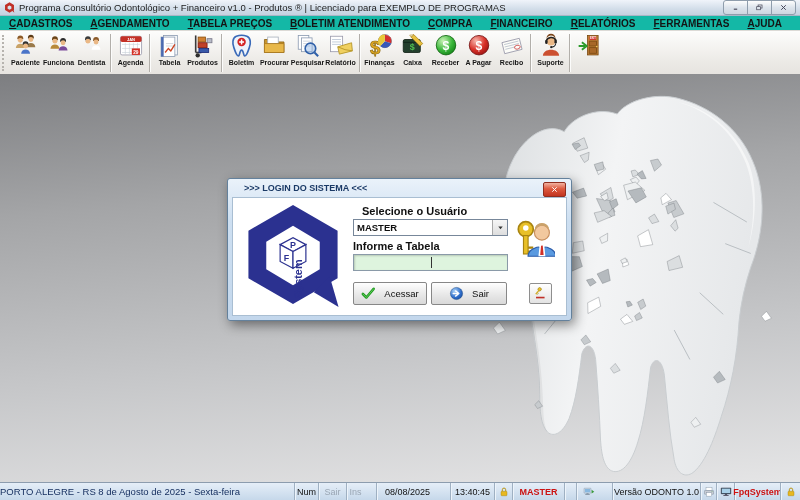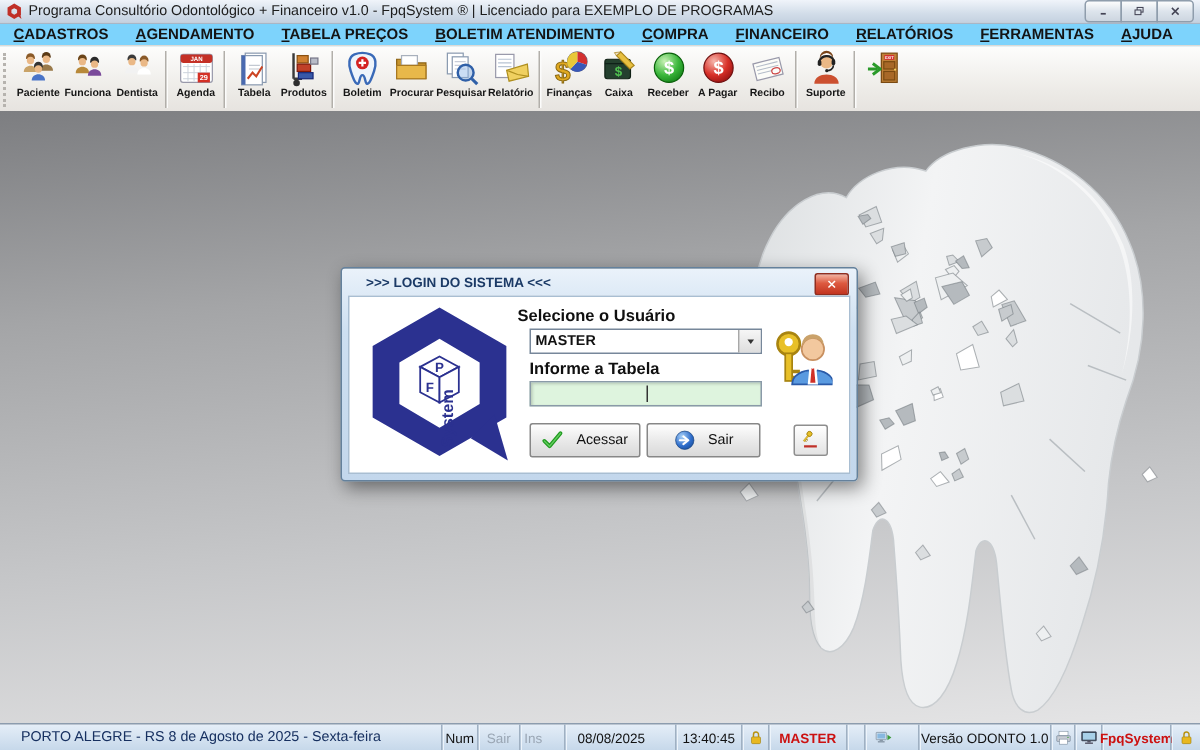--- a/index.html
+++ b/index.html
@@ -22,21 +22,21 @@
     width:23px;height:13px;display:flex;align-items:center;justify-content:center;
     background:linear-gradient(#fdfdfd,#dde4ec 50%,#cdd6e0);
     border:1px solid #8f9dac;margin-left:-1px;
   }
   .win-btn:first-child{border-radius:3px 0 0 3px;}
   .win-btn:last-child{border-radius:0 3px 3px 0;}
   .win-btn .ic{width:9px;height:9px;}
   
   .menubar{
     height:14px;display:flex;align-items:center;
-    background:#7dd3fc;border-bottom:1px solid #dcdad6;
+    background:#14b8a6;border-bottom:1px solid #dcdad6;
   }
   .menu-item{font-size:10px;font-weight:bold;color:#141414;padding:0 9px;white-space:nowrap;cursor:default;}
   .menu-item u{text-decoration:underline;}
   
   .toolbar{
     height:44px;display:flex;align-items:stretch;
     background:linear-gradient(#fdfdfc,#eceae6 70%,#e6e3df);
     border-bottom:1px solid #96969a;
   }
   .tb-gripper{width:4px;margin:4px 1px 4px 2px;border-left:2px dotted #b6b3ae;}
@@ -64,21 +64,21 @@
     background:linear-gradient(#f2b2a0,#dd5a40 45%,#c23420);
     border:1px solid #8f2e20;display:flex;align-items:center;justify-content:center;
   }
   .dlg-close .ic{width:7px;height:7px;}
   .dlg-client{
     position:absolute;left:4px;right:4px;top:18px;bottom:4px;
     background:#fff;border:1px solid #a9bed2;
   }
   .dlg-logo{position:absolute;left:9px;top:5px;width:103px;height:105px;}
   .lbl{position:absolute;font-size:11px;font-weight:bold;color:#101010;white-space:nowrap;}
-  .lbl-user{left:112px;top:7px;}
+  .lbl-user{left:129px;top:7px;}
   .lbl-pwd{left:120px;top:42px;}
   .dd{
     position:absolute;left:120px;top:21px;width:153px;height:15px;
     border:1px solid #77879a;background:#fff;display:flex;align-items:center;
   }
   .dd-text{flex:1;font-size:9.5px;font-weight:bold;color:#111;padding-left:3px;}
   .dd-btn{
     width:14px;align-self:stretch;display:flex;align-items:center;justify-content:center;
     background:linear-gradient(#f6f6f6,#dedede);border-left:1px solid #a8a8a8;
   }
@@ -104,21 +104,21 @@
     background:linear-gradient(#ffffff,#e3e3e3);border:1px solid #8e8e8e;
     display:flex;align-items:center;justify-content:center;
   }
   .minibtn .ic{width:13px;height:13px;}
   
   .statusbar{
     position:absolute;left:0;right:0;bottom:0;height:17px;
     background:linear-gradient(#e5eef8,#c6d8ea);
     border-top:1px solid #8c9cae;display:flex;align-items:center;font-size:9px;color:#1c2c52;
   }
-  .sb-left{flex:1;padding:0 14px;font-size:9.5px;white-space:nowrap;overflow:hidden;color:#173060;}
+  .sb-left{flex:1;padding:0 0;font-size:9.5px;white-space:nowrap;overflow:hidden;color:#173060;}
   .sb-seg{
     height:100%;box-sizing:border-box;display:flex;align-items:center;justify-content:center;
     border-left:1px solid #9fb0c2;box-shadow:inset 1px 0 0 #edf4fb;white-space:nowrap;
   }
   .sb-seg .ic{width:12px;height:12px;}
   .sb-on{color:#111;margin-left:12px;}
   .sb-off{color:#9aa6b4;}
   .sb-red{color:#cc1111;font-weight:bold;}
 </style>
 </head>
@@ -149,21 +149,21 @@
   </defs>
 </svg>
 
 <div class="titlebar">
   <span class="app-logo">
       <svg class="ic" viewBox="0 0 32 32">
         <path fill="#c03028" fill-rule="evenodd" d="M16,1 L29,8.5 V23.5 L16,31 L3,23.5 V8.5 Z M16,10 L21.5,13.2 V19.6 L16,22.8 L10.5,19.6 V13.2 Z"></path>
         <path fill="#c03028" d="M23,25 L30,31 L27.5,21.5 Z"></path>
       </svg>
     </span>
-  <span class="title-text">Programa Consultório Odontológico + Financeiro v1.0 - FpqSystem ® | Licenciado para EXEMPLO DE PROGRAMAS</span>
+  <span class="title-text">Programa Consultório Odontológico + Financeiro v1.0 - Produtos ® | Licenciado para EXEMPLO DE PROGRAMAS</span>
   <span class="win-controls">
     <span class="win-btn">
         <svg class="ic" viewBox="0 0 32 32">
           <rect x="10" y="20" width="12" height="4" fill="#445"></rect>
         </svg>
       </span>
     <span class="win-btn">
         <svg class="ic" viewBox="0 0 32 32">
           <rect x="11" y="7" width="14" height="11" fill="none" stroke="#445" stroke-width="2.5"></rect>
           <rect x="6" y="13" width="14" height="11" fill="#dde4ec" stroke="#445" stroke-width="2.5"></rect>

